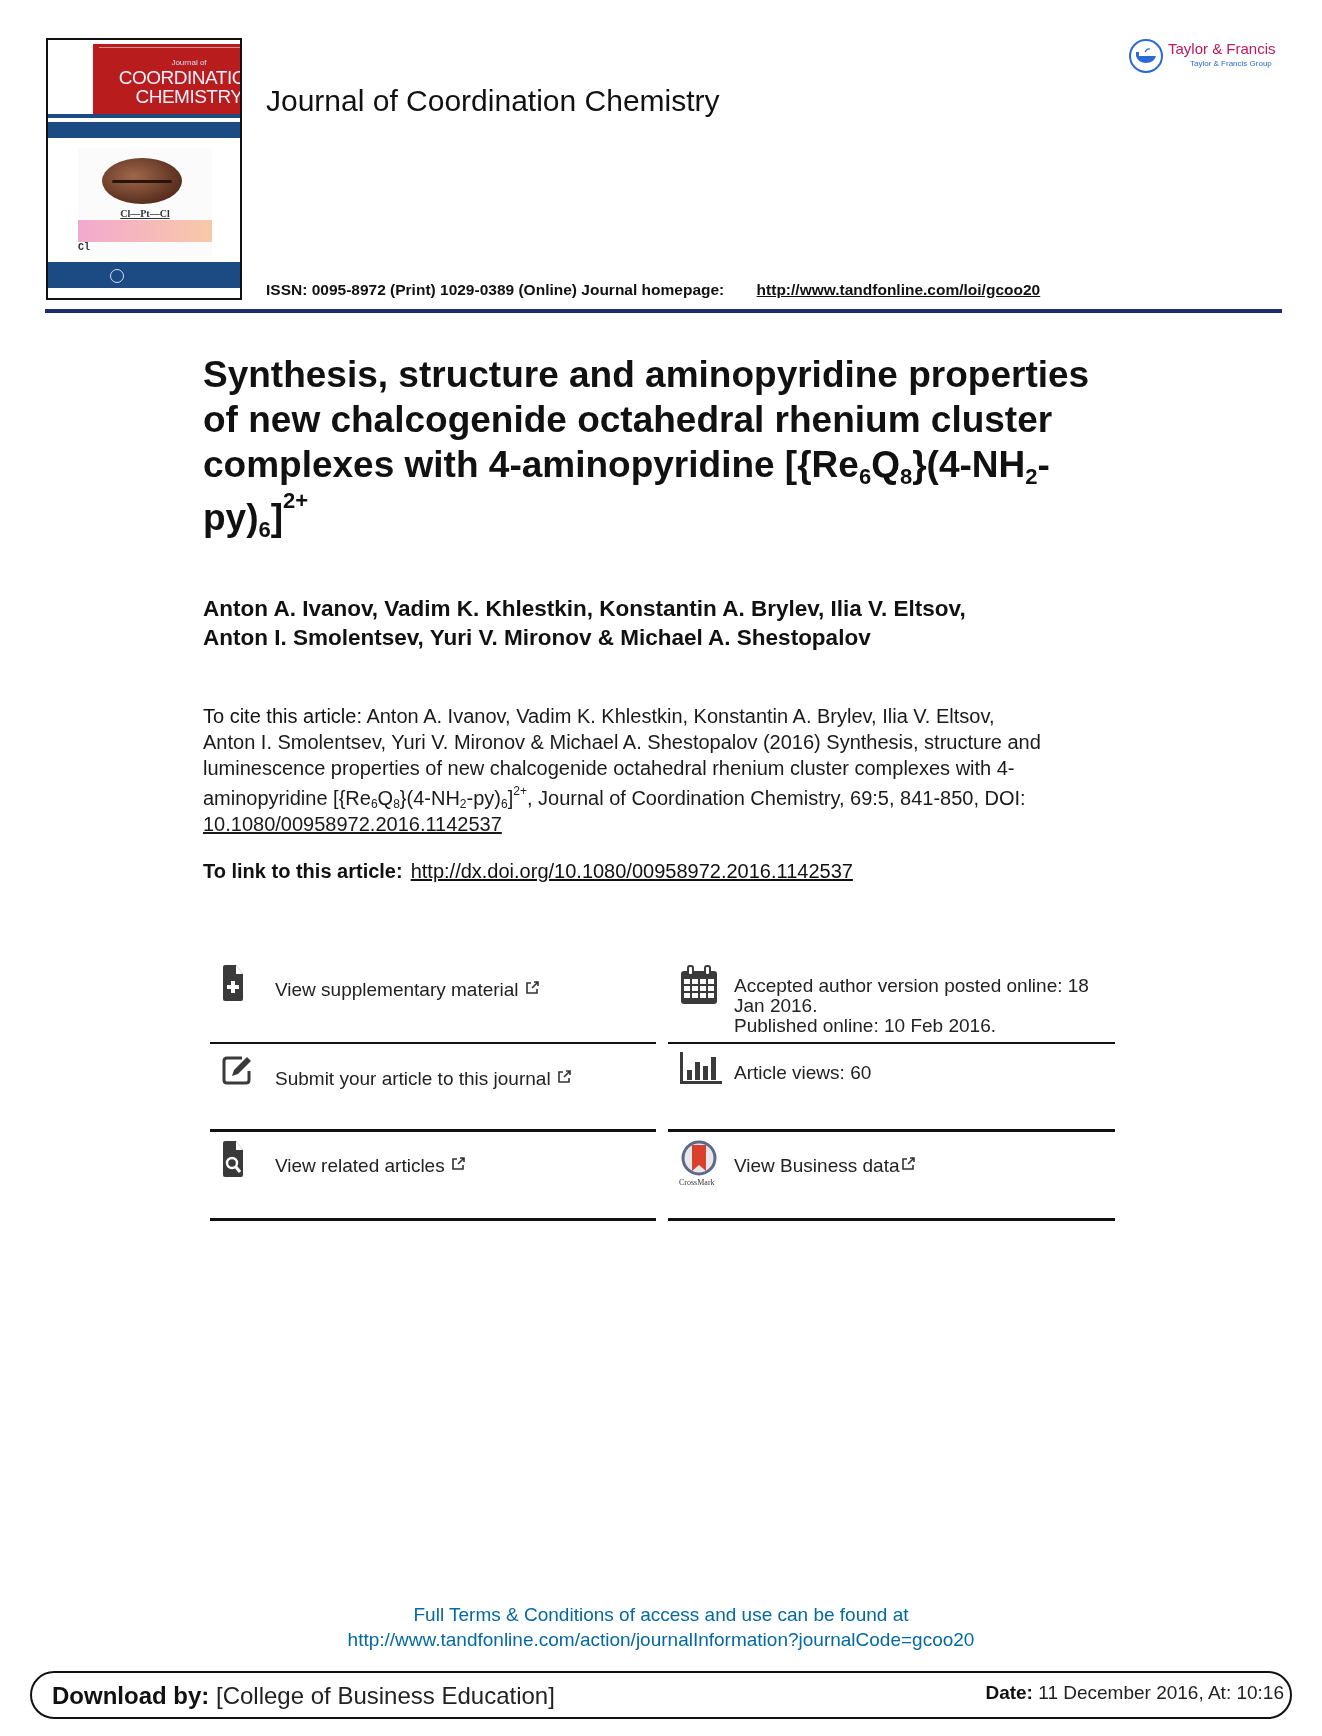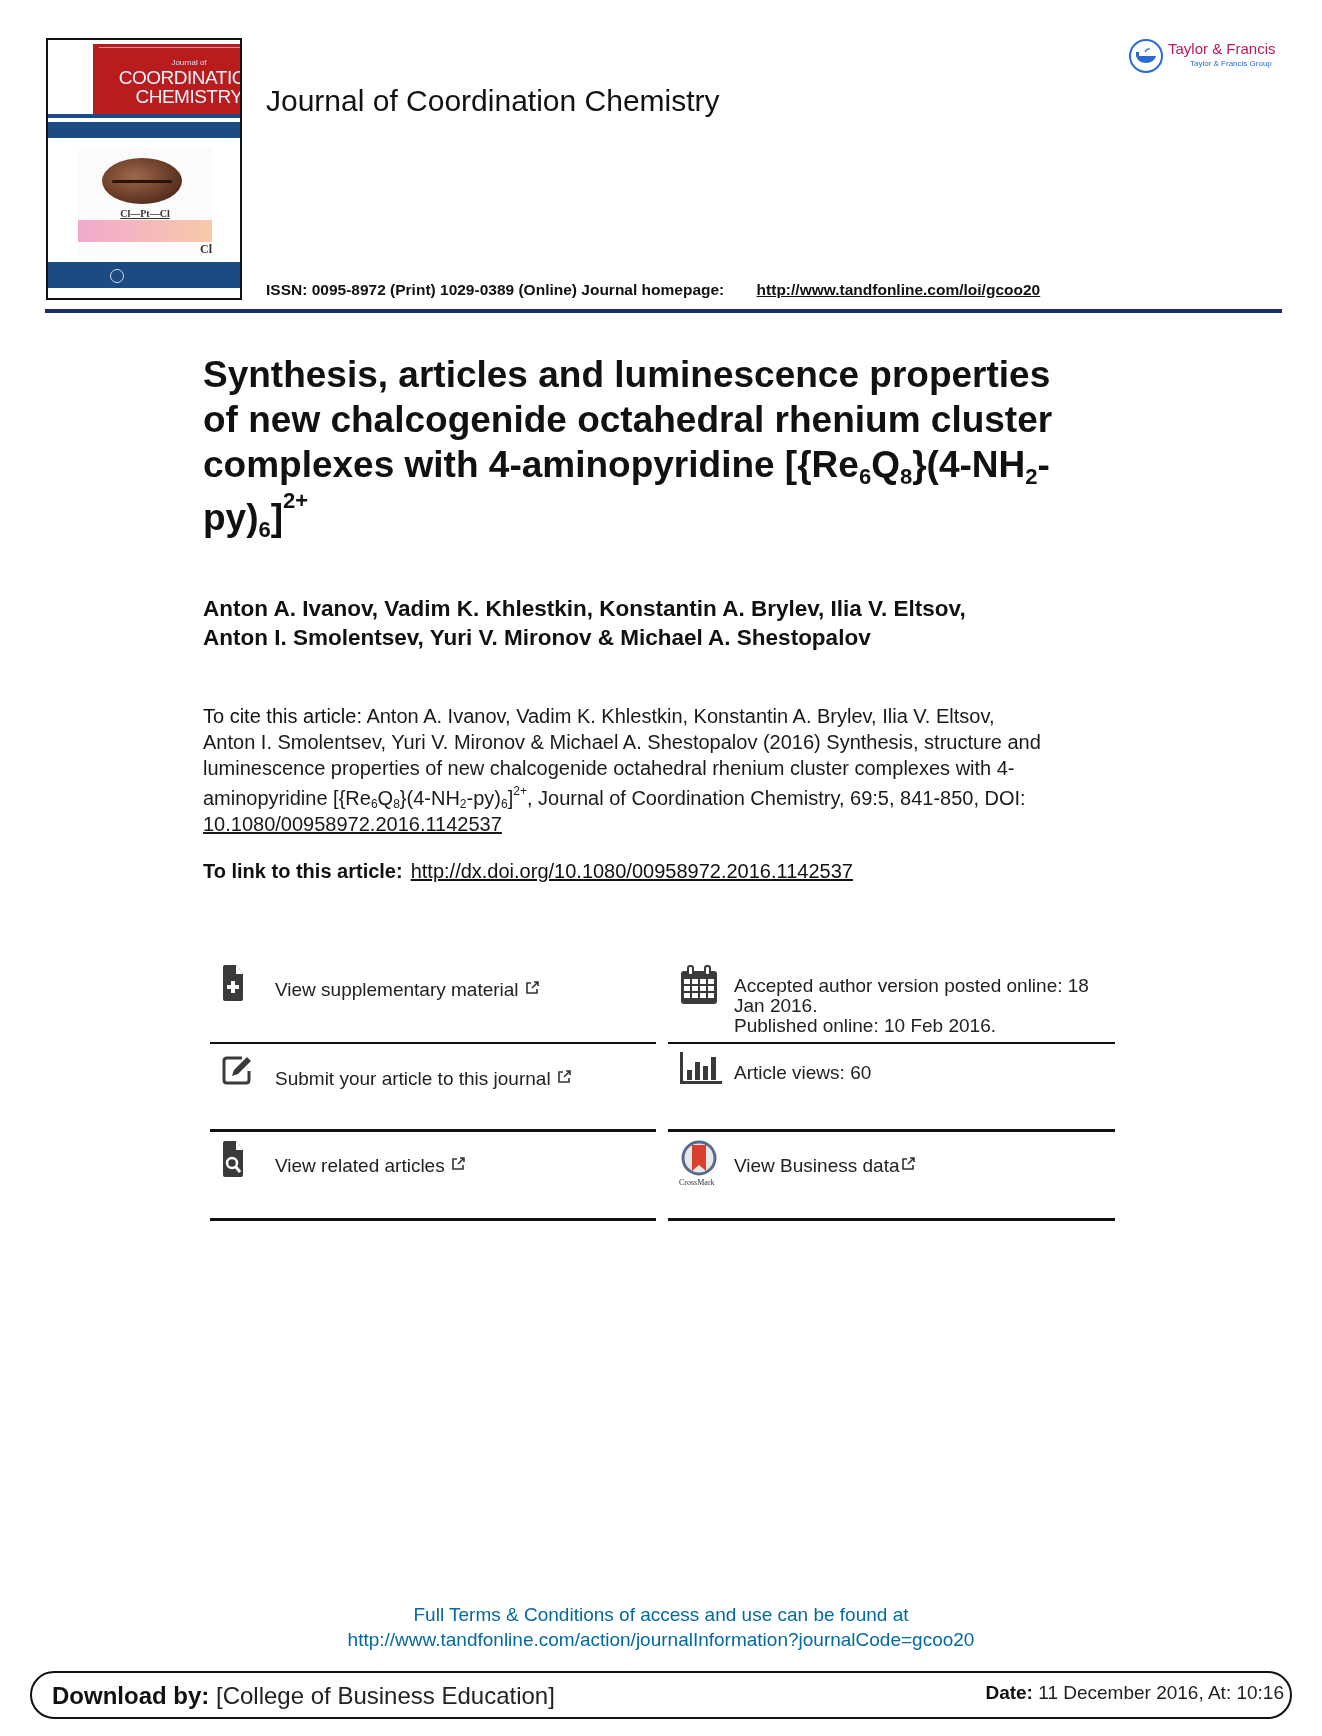--- a/index.html
+++ b/index.html
@@ -14,21 +14,21 @@
   .cover .topband .jof { position:absolute; top:14px; width:100%; text-align:center; font-size:8px; color:#cfe0f5; }
   .cover .topband .t1 { position:absolute; top:24px; width:100%; text-align:center; font-size:19px; color:#e8f0fb; letter-spacing:-.5px; line-height:19px; }
   .cover .stripe { position:absolute; left:0; top:74px; width:100%; height:4px; background:#1c4a82; }
   .cover .band2 { position:absolute; left:0; top:82px; width:100%; height:16px; background:#1c4a82; }
   .cover .art { position:absolute; left:30px; top:108px; width:134px; height:108px; background:#fbfbfb; }
   .cover .bean { position:absolute; left:24px; top:10px; width:80px; height:46px; border-radius:50%;
                  background:radial-gradient(ellipse at 40% 40%, #a0684a, #5a3020 70%, #3a1c12); }
   .cover .bean:after { content:""; position:absolute; left:10px; right:10px; top:22px; height:3px; background:#2a130c; border-radius:2px; }
   .cover .strip { position:absolute; left:0; top:72px; width:100%; height:22px; background:linear-gradient(90deg,#f2a9cf,#f8c9a8); }
   .cover .cl { position:absolute; top:60px; width:100%; text-align:center; font-family:"Liberation Serif", serif; font-size:10px; font-weight:bold; color:#333;text-decoration:underline; }
-  .cover .cl2 { position:absolute; top:94px; width:100%; text-align:right; font-family:Liberation Serif, serif; font-size:12px; font-weight:bold; color:#333; }
+  .cover .cl2 { position:absolute; top:94px; width:100%; text-align:left; font-family:Liberation Mono, monospace; font-size:10px; font-weight:bold; color:#333; }
   .cover .botband { position:absolute; left:0; bottom:10px; width:100%; height:26px; background:#1c4a82; }
   .cover .botband .logo { position:absolute; left:62px; top:7px; width:12px; height:12px; border:1px solid #cfe0f5; border-radius:50%; }
 
   .journal-title { left:266px; top:84px; font-size:30px; color:#111; white-space:nowrap; }
   .tf-logo { left:1128px; top:38px; width:36px; height:36px; }
   .tf-name { left:1168px; top:40px; font-size:15px; color:#be185d; white-space:nowrap; }
   .tf-group { left:1170px; top:59px; font-size:8px; color:#2a6ad6; white-space:nowrap;margin-left:20px; }
   .issn { left:266px; top:281px; font-size:15.5px; color:#111; white-space:nowrap; }
   .issn b { font-weight:bold; }
   .issn a { color:#111; text-decoration:underline; font-weight:bold;padding-left:28px; }
@@ -100,21 +100,21 @@
 <div class="abs tf-name">Taylor &amp; Francis</div>
 <div class="abs tf-group">Taylor &amp; Francis Group</div>
 
 <div class="abs issn">
   <b>ISSN: 0095-8972 (Print) 1029-0389 (Online) </b><b>Journal homepage: </b><a>http://www.tandfonline.com/loi/gcoo20</a>
 </div>
 
 <div class="abs rule"></div>
 
 <div class="abs title">
-  <div>Synthesis, articles and luminescence properties</div>
+  <div>Synthesis, structure and aminopyridine properties</div>
   <div>of new chalcogenide octahedral rhenium cluster</div>
   <div><span>complexes with 4-aminopyridine [{Re</span><sub>6</sub><span>Q</span><sub>8</sub><span>}(4-NH</span><sub>2</sub><span>-</span></div>
   <div style="margin-top:8px"><span>py)</span><sub>6</sub><span>]</span><sup>2+</sup></div>
 </div>
 
 <div class="abs authors">
   <div>Anton A. Ivanov, Vadim K. Khlestkin, Konstantin A. Brylev, Ilia V. Eltsov,</div>
   <div>Anton I. Smolentsev, Yuri V. Mironov &amp; Michael A. Shestopalov</div>
 </div>
 

